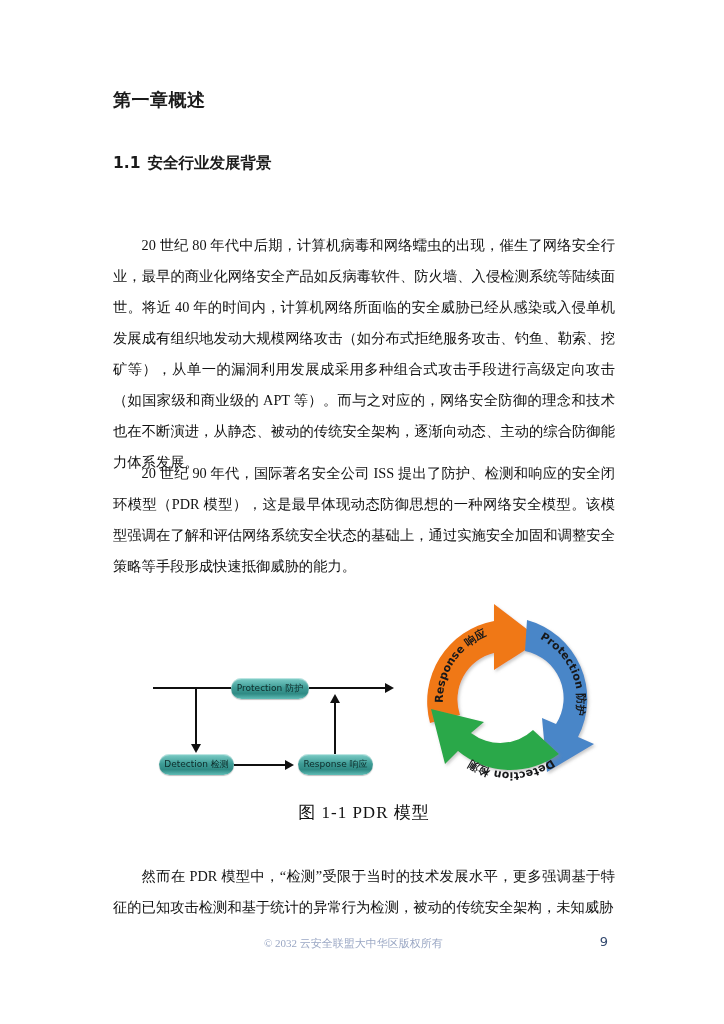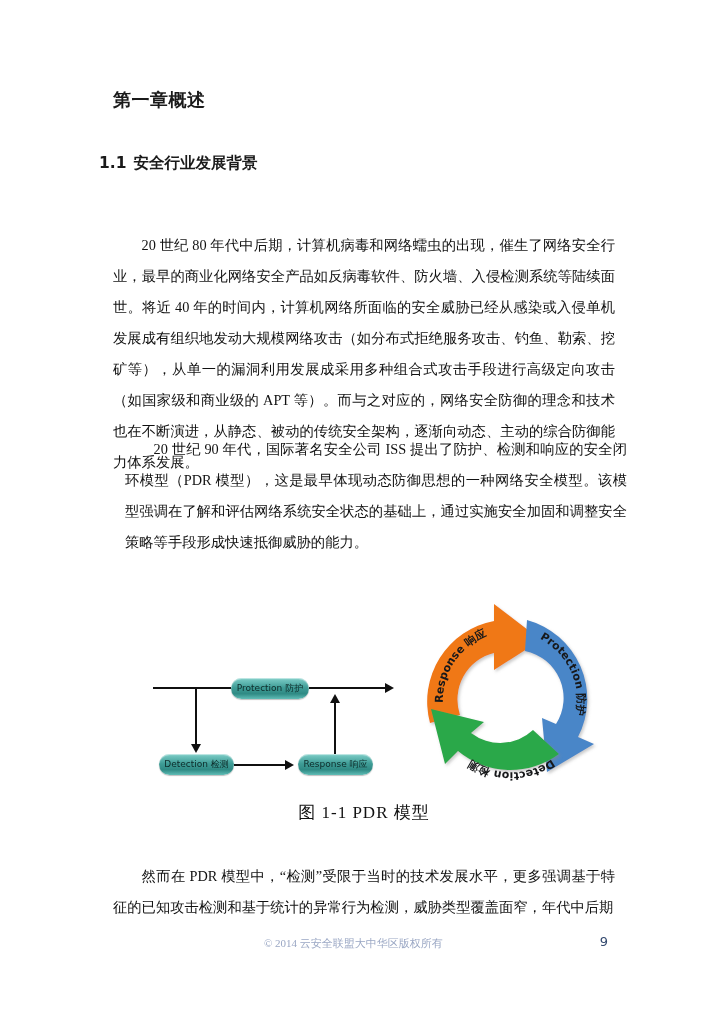--- a/index.html
+++ b/index.html
@@ -28,21 +28,21 @@
     top: 88px;
     font-family: "DejaVu Sans", "Liberation Sans", sans-serif;
     font-size: 18px;
     font-weight: bold;
     letter-spacing: 0.5px;
     color: #1a1a1a;
     white-space: nowrap;
   }
   .section-heading {
     position: absolute;
-    left: 99px;
+    left: 113px;
     top: 153px;
     font-family: "DejaVu Sans", "Liberation Sans", sans-serif;
     font-size: 15.5px;
     font-weight: bold;
     color: #1a1a1a;
     white-space: nowrap;
   }
   .section-heading .sec-num {
     margin-right: 7px;
   }
@@ -54,21 +54,21 @@
     width: 502px;
     font-size: 14.3px;
     line-height: 31px;
     text-align: justify;
     text-justify: inter-ideograph;
     text-indent: 2em;
     color: #111111;
     font-family: "Liberation Serif", "DejaVu Serif", serif;
   }
   .para.p1 { top: 216px; }
-  .para.p2 { top: 420px; margin-left: 12px; }
+  .para.p2 { top: 444px; }
   .para.p3 { top: 847px; }
 
   
   .figure-block {
     position: absolute;
     left: 113px;
     top: 596px;
     width: 502px;
     height: 232px;
   }
@@ -265,20 +265,20 @@
         </text>
         <text class="arc-label">
           <textPath href="#arcDetection" startOffset="8%">Detection 检测</textPath>
         </text>
       </svg>
     </div>
 
     <div class="fig-caption">图 1-1  PDR 模型</div>
   </div>
 
-  <p class="para p3">然而在 PDR 模型中，“检测”受限于当时的技术发展水平，更多强调基于特征的已知攻击检测和基于统计的异常行为检测，威胁类型覆盖面窄，年代中后期</p>
+  <p class="para p3">然而在 PDR 模型中，“检测”受限于当时的技术发展水平，更多强调基于特征的已知攻击检测和基于统计的异常行为检测，被动的传统安全架构，未知威胁</p>
 
   <div class="footer">
-    <span class="footer-copy">© 2014  云安全联盟大中华区版权所有</span>
+    <span class="footer-copy">© 2032  云安全联盟大中华区版权所有</span>
     <span class="footer-page">9</span>
   </div>
 
 </div>
 
 </body></html>

